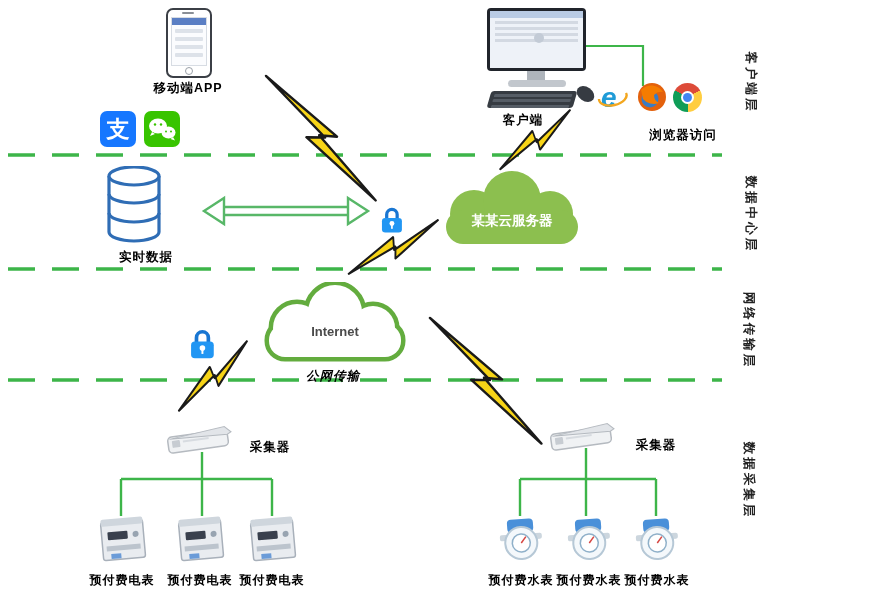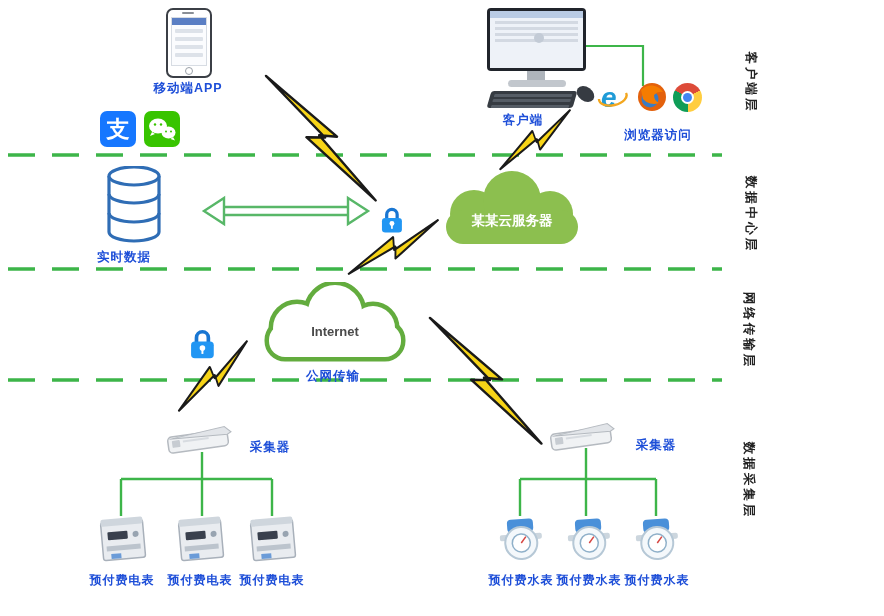--- a/index.html
+++ b/index.html
@@ -1,19 +1,19 @@
 <!DOCTYPE html>
 <html><head>
 <meta charset="utf-8">
 <style>
   html,body{margin:0;padding:0;background:#fff;}
   .canvas{position:relative;width:884px;height:616px;background:#fff;overflow:hidden;
           font-family:"Liberation Sans","DejaVu Sans",sans-serif;color:#333;}
   .abs{position:absolute;}
-  .lbl{position:absolute;font-size:12.5px;font-weight:700;color:#1d4ed8;text-align:center;letter-spacing:1px;}
+  .lbl{position:absolute;font-size:12.5px;font-weight:700;color:#000000;text-align:center;letter-spacing:1px;}
   .vlabel{position:absolute;width:120px;font-size:12.5px;font-weight:700;color:#222;text-align:center;
           letter-spacing:3px;transform:rotate(90deg);}
   svg{display:block;}
   svg text{font-family:"Liberation Sans","DejaVu Sans",sans-serif;}
 
   
   .phone{position:absolute;left:166px;top:8px;width:42px;height:66px;border:2.5px solid #3b3f46;
          border-radius:7px;background:#fff;}
   .phone .speaker{position:absolute;left:14px;top:2px;width:12px;height:2px;border-radius:2px;background:#8a8f96;}
   .phone .screen{position:absolute;left:3px;top:7px;right:3px;height:47px;background:#fbfcfe;border:1px solid #d7dce3;}
@@ -162,29 +162,29 @@
   </svg>
   <svg class="abs" style="left:637px;top:82px;" width="30" height="30" viewBox="0 0 30 30">
     <circle cx="15" cy="15" r="14" fill="#e3610c"></circle>
     <circle cx="13" cy="17" r="8.5" fill="#3b7cc4"></circle>
     <path d="M4 8 a14 14 0 0 1 22 2 a10 10 0 0 0 -9 3 a9 9 0 0 0 5 8 a14 14 0 0 1 -16 -4 Z" fill="#f57c00"></path>
   </svg>
   <div class="chrome">
     <div class="w"></div>
       <div class="b"></div>
   </div>
-  <div class="lbl" style="left:603px;top:127px;width:110px;">浏览器访问</div>
+  <div class="lbl" style="left:628px;top:127px;width:110px;">浏览器访问</div>
 
   <svg class="abs" style="left:106px;top:166px;" width="56" height="80" viewBox="0 0 56 80">
     <path d="M3 10 L3 66 A25 9 0 0 0 53 66 L53 10" fill="#fff" stroke="#2f6db5" stroke-width="3.2"></path>
     <path d="M3 28 A25 9 0 0 0 53 28" fill="none" stroke="#2f6db5" stroke-width="3.2"></path>
     <path d="M3 47 A25 9 0 0 0 53 47" fill="none" stroke="#2f6db5" stroke-width="3.2"></path>
     <ellipse cx="28" cy="10" rx="25" ry="9" fill="#fff" stroke="#2f6db5" stroke-width="3.2"></ellipse>
   </svg>
-  <div class="lbl" style="left:84px;top:249px;width:80px;">实时数据</div>
+  <div class="lbl" style="left:106px;top:249px;width:80px;">实时数据</div>
 
   <svg class="abs" style="left:432px;top:170px;" width="160" height="80" viewBox="0 0 160 80">
     <g fill="#8cbf4f">
       <circle cx="42" cy="44" r="24"></circle>
       <circle cx="80" cy="30" r="29"></circle>
       <circle cx="118" cy="44" r="23"></circle>
       <rect x="14" y="40" width="132" height="34" rx="17"></rect>
     </g>
     <text x="80" y="55" text-anchor="middle" font-size="13.5" font-weight="bold" fill="#fff">某某云服务器</text>
   </svg>
@@ -197,21 +197,21 @@
       <rect x="17" y="42" width="132" height="33" rx="16"></rect>
     </g>
     <g fill="#fff">
       <circle cx="45" cy="46" r="24"></circle>
       <circle cx="83" cy="30" r="27"></circle>
       <circle cx="121" cy="46" r="22"></circle>
       <rect x="17" y="42" width="132" height="33" rx="16"></rect>
     </g>
     <text x="83" y="54" text-anchor="middle" font-size="13" font-weight="bold" fill="#4a4a4a">Internet</text>
   </svg>
-  <div class="lbl" style="left:293px;top:368px;width:80px;">公网传输</div>
+  <div class="lbl" style="left:293px;top:368px;width:80px;font-style:italic;">公网传输</div>
 
   <svg class="abs collector" style="left:166px;top:426px;" width="70" height="30" viewBox="0 0 70 30">
     <rect x="2" y="7" width="60" height="16" rx="4" fill="#f0f2f4" stroke="#b5bac0" stroke-width="1.5"></rect>
     <path d="M4 9 L60 4 L66 10 L62 12 Z" fill="#e2e5e9" stroke="#b5bac0" stroke-width="1"></path>
     <rect x="6" y="11" width="8" height="7" rx="1" fill="#c7ccd2"></rect>
     <rect x="17" y="12" width="26" height="2" fill="#d7dbe0"></rect>
   </svg>
   <div class="lbl" style="left:238px;top:439px;width:64px;">采集器</div>
 
   <svg class="abs collector" style="left:549px;top:423px;" width="70" height="30" viewBox="0 0 70 30">

